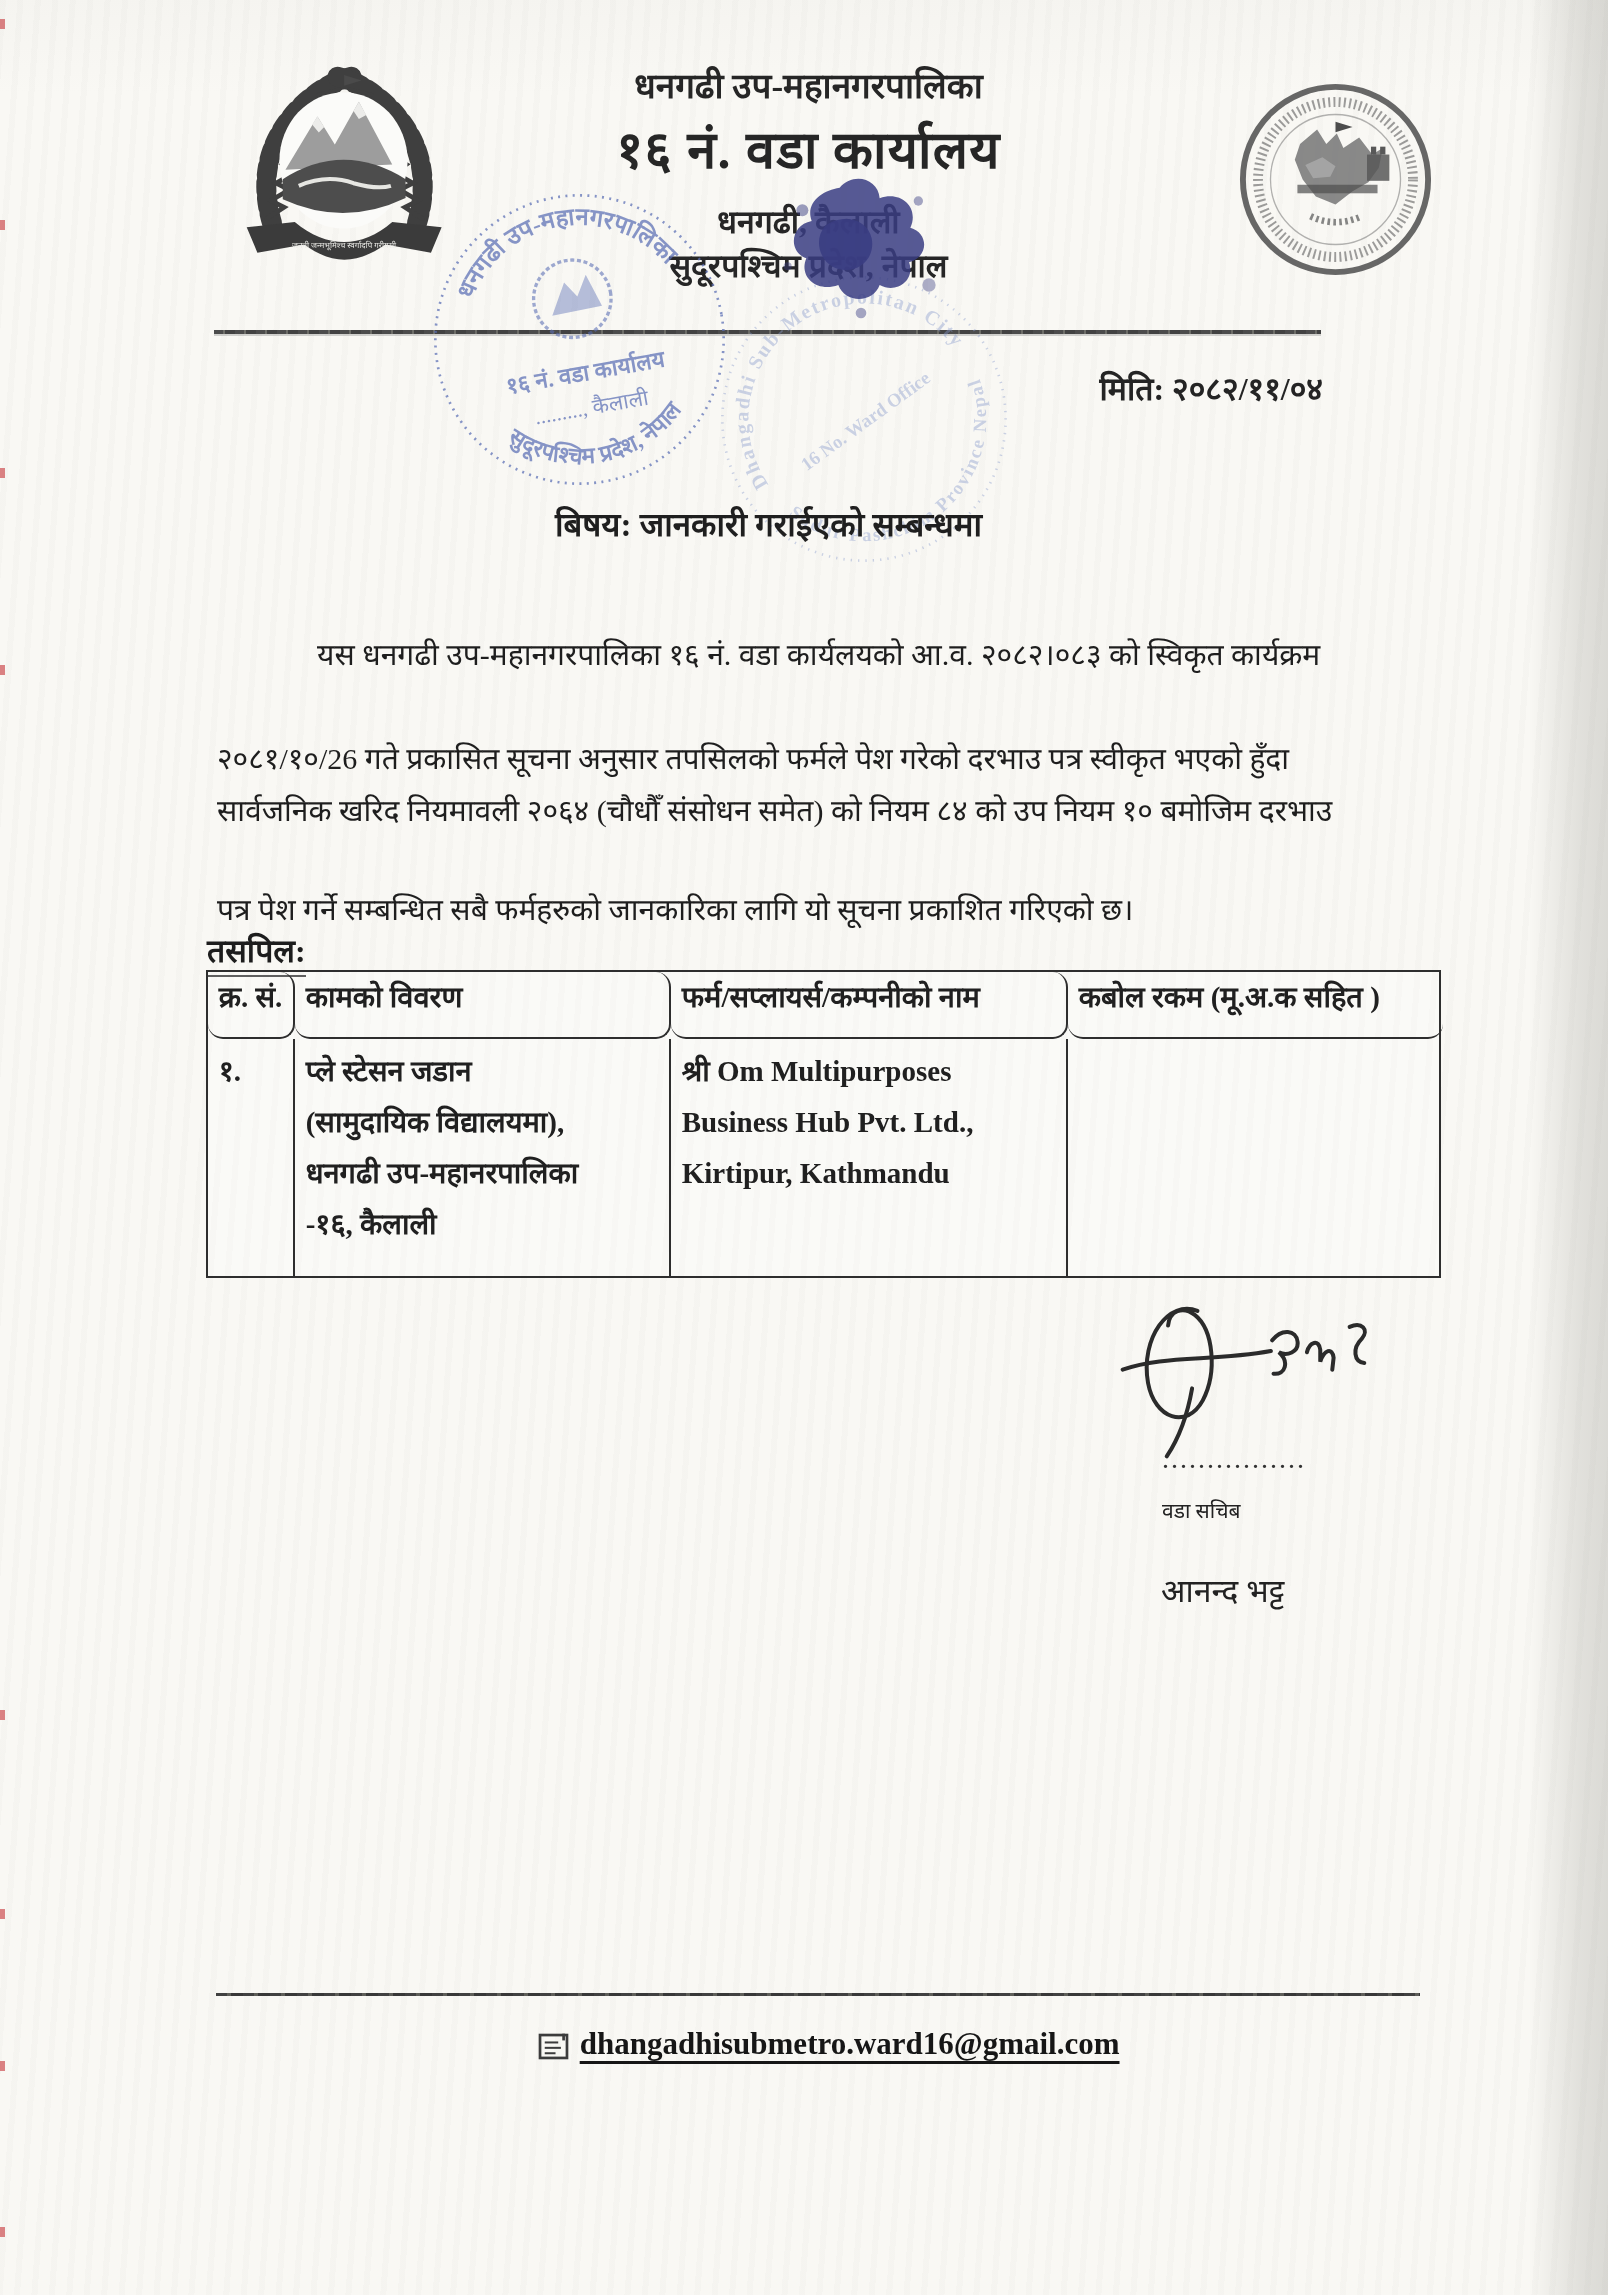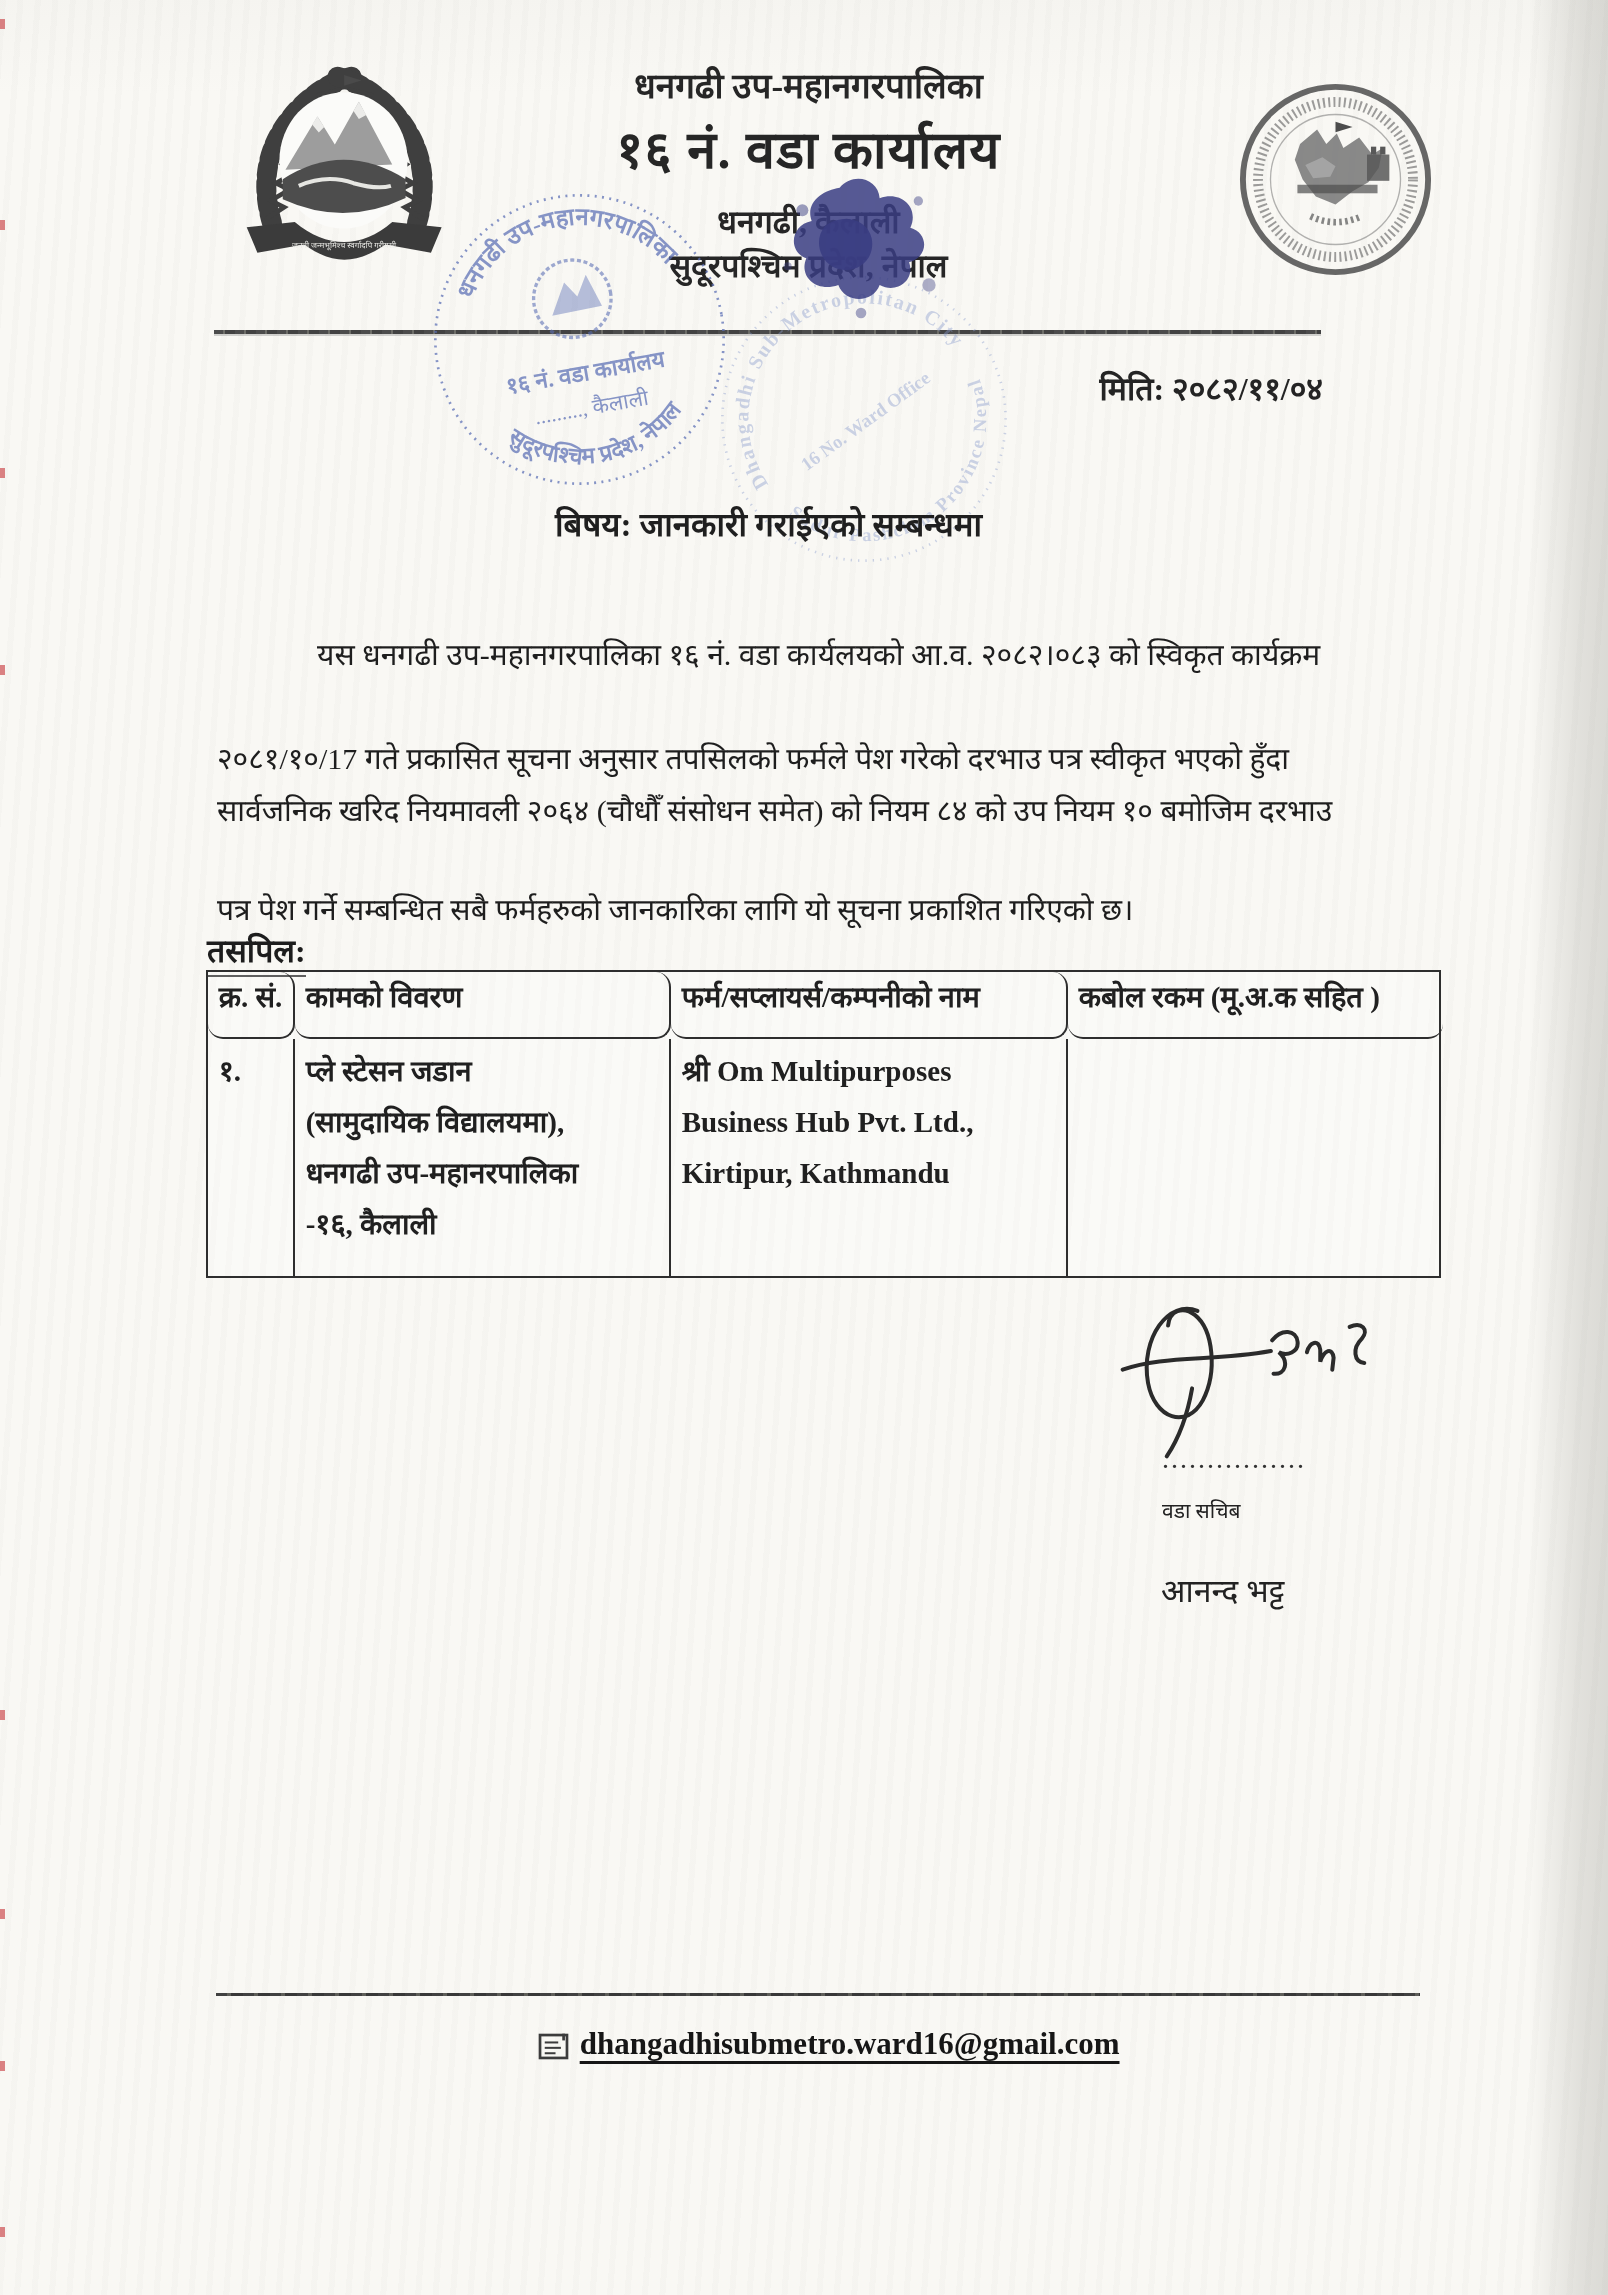--- a/index.html
+++ b/index.html
@@ -149,21 +149,21 @@
       <circle cx="236" cy="82" r="7" opacity=".45"></circle>
       <circle cx="252" cy="208" r="10" opacity=".4"></circle>
       <circle cx="150" cy="250" r="8" opacity=".45"></circle>
       <circle cx="40" cy="180" r="6" opacity=".4"></circle>
     </g>
   </svg>
 
   <div class="abs subject">बिषय: जानकारी गराईएको सम्बन्धमा</div>
 
   <div class="abs bodyline bl0">यस धनगढी उप-महानगरपालिका १६ नं. वडा कार्यलयको आ.व. २०८२।०८३ को स्विकृत कार्यक्रम</div>
-  <div class="abs bodyline bl2">२०८१/१०/17 गते प्रकासित सूचना अनुसार तपसिलको फर्मले पेश गरेको दरभाउ पत्र स्वीकृत भएको हुँदा</div>
+  <div class="abs bodyline bl2">२०८१/१०/26 गते प्रकासित सूचना अनुसार तपसिलको फर्मले पेश गरेको दरभाउ पत्र स्वीकृत भएको हुँदा</div>
   <div class="abs bodyline bl3">सार्वजनिक खरिद नियमावली २०६४ (चौधौँ संसोधन समेत) को नियम ८४ को उप नियम १० बमोजिम दरभाउ</div>
   <div class="abs bodyline bl4">पत्र पेश गर्ने सम्बन्धित सबै फर्महरुको जानकारिका लागि यो सूचना प्रकाशित गरिएको छ।</div>
 
   <div class="abs details">तसपिल:</div>
 
   <div class="abs ttable">
     <div class="cell th">क्र. सं.</div>
     <div class="cell th">कामको विवरण</div>
     <div class="cell th">फर्म/सप्लायर्स/कम्पनीको नाम</div>
     <div class="cell th">कबोल रकम (मू.अ.क सहित )</div>

